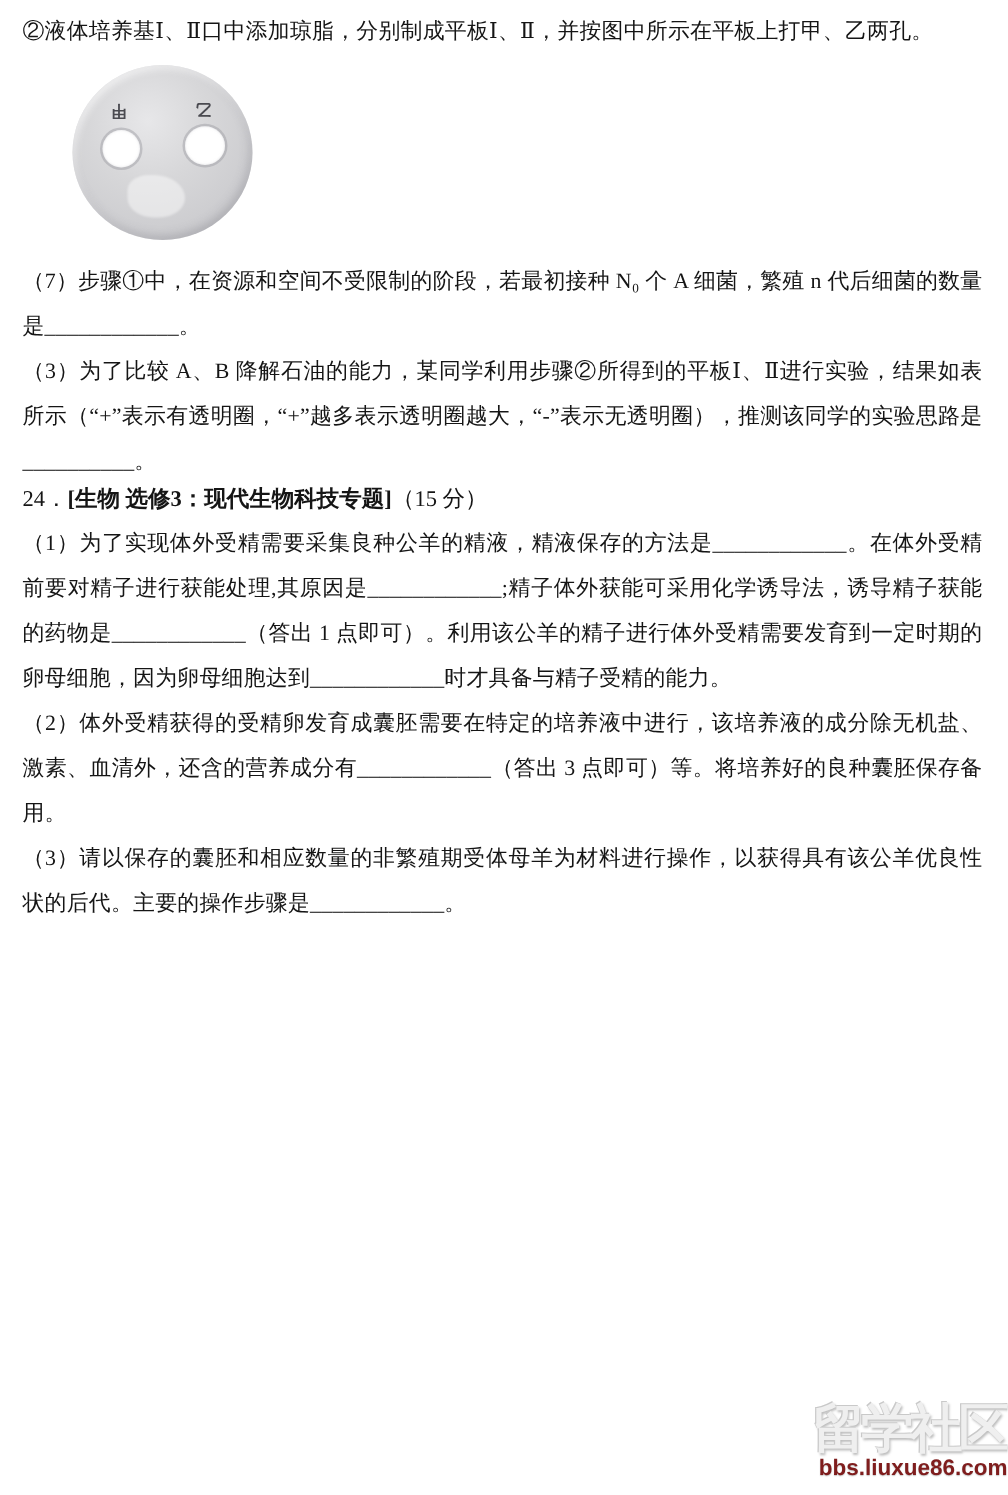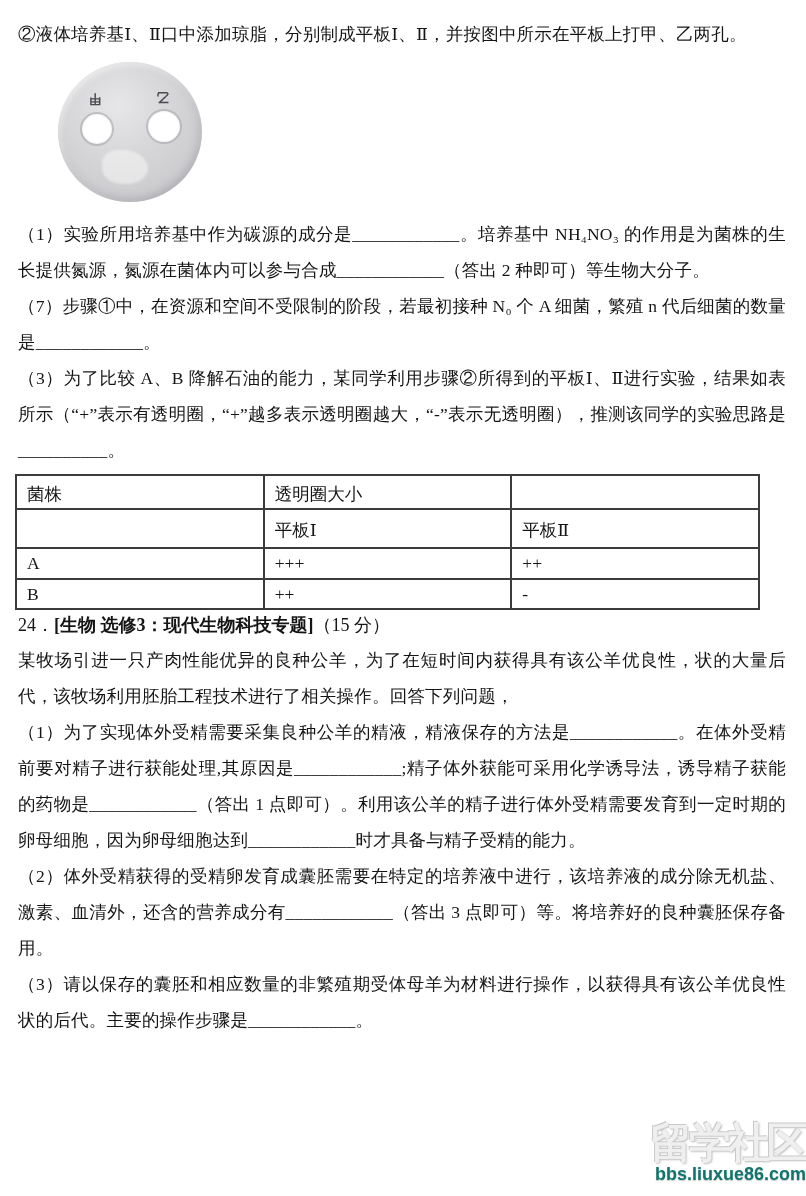--- a/index.html
+++ b/index.html
@@ -3,21 +3,21 @@
 <meta charset="utf-8">
 <style>
   * { box-sizing: border-box; }
   html, body { margin: 0; padding: 0; }
   body {
     width: 806px; height: 1196px; overflow: hidden;
     background: #ffffff; color: #151515; position: relative;
     font-family: "Liberation Serif", "DejaVu Serif", serif;
     font-size: 17.5px;
   }
-  .doc { padding: 16px 20px 0 18px; }
+  .doc { padding: 6px 20px 0 18px; }
   p.para {
     margin: 0; line-height: 36px; text-align: justify;
     letter-spacing: 0.2px;
   }
   .mt4  { margin-top: 4px; }
   .mt14 { margin-top: 14px; }
   .mtn4 { margin-top: -4px; }
   .mtn2 { margin-top: -2px; }
 
   
@@ -70,72 +70,46 @@
   }
   .wm-logo {
     font-family: "Liberation Sans", "DejaVu Sans", sans-serif;
     font-size: 42px; font-weight: bold; letter-spacing: -3px; line-height: 42px;
     color: #efefef;
     text-shadow: -1px -1px 0 #c9c9c9, 1px 1px 2px #bdbdbd;
   }
   .wm-url {
     font-family: "Liberation Sans", "DejaVu Sans", sans-serif;
     font-size: 18px; font-weight: bold; line-height: 20px; letter-spacing: 0;
-    color: #0f766e; text-shadow: 0 1px 1px #c6c6c6;
+    color: #7f1d1d; text-shadow: 0 1px 1px #c6c6c6;
   }
 </style>
 </head>
 <body>
 
 <div class="doc">
 
   <p class="para">②液体培养基Ⅰ、Ⅱ口中添加琼脂，分别制成平板Ⅰ、Ⅱ，并按图中所示在平板上打甲、乙两孔。</p>
 
   <div class="figure-wrap">
     <div class="dish">
       <span class="dish-label label-left">甲</span>
       <span class="dish-label label-right">乙</span>
       <span class="hole hole-left"></span>
       <span class="hole hole-right"></span>
     </div>
   </div>
 
-  <p class="para mt14">（1）实验所用培养基中作为碳源的成分是____________。培养基中 NH₄NO₃ 的作用是为菌株的生长提供氮源，氮源在菌体内可以参与合成____________（答出 2 种即可）等生物大分子。</p>
   <p class="para">（7）步骤①中，在资源和空间不受限制的阶段，若最初接种 N₀ 个 A 细菌，繁殖 n 代后细菌的数量是____________。</p>
   <p class="para">（3）为了比较 A、B 降解石油的能力，某同学利用步骤②所得到的平板Ⅰ、Ⅱ进行实验，结果如表所示（“+”表示有透明圈，“+”越多表示透明圈越大，“-”表示无透明圈），推测该同学的实验思路是__________。</p>
 
-  <table class="results">
-    <tbody>
-        <tr class="r1">
-      <td>菌株</td>
-      <td>透明圈大小</td>
-      <td></td>
-    </tr>
-    <tr class="r2">
-      <td></td>
-      <td>平板Ⅰ</td>
-      <td>平板Ⅱ</td>
-    </tr>
-    <tr class="r3">
-      <td>A</td>
-      <td>+++</td>
-      <td>++</td>
-    </tr>
-    <tr class="r4">
-      <td>B</td>
-      <td>++</td>
-      <td>-</td>
-    </tr>
-  </tbody>
-    </table>
 
 
   <p class="q38-heading"><span>24．</span><span class="bold">[生物 选修3：现代生物科技专题]</span><span>（15 分）</span></p>
 
-  <p class="para">某牧场引进一只产肉性能优异的良种公羊，为了在短时间内获得具有该公羊优良性，状的大量后代，该牧场利用胚胎工程技术进行了相关操作。回答下列问题，</p>
   <p class="para mt4">（1）为了实现体外受精需要采集良种公羊的精液，精液保存的方法是____________。在体外受精前要对精子进行获能处理,其原因是____________;精子体外获能可采用化学诱导法，诱导精子获能的药物是____________（答出 1 点即可）。利用该公羊的精子进行体外受精需要发育到一定时期的卵母细胞，因为卵母细胞达到____________时才具备与精子受精的能力。</p>
   <p class="para mtn4">（2）体外受精获得的受精卵发育成囊胚需要在特定的培养液中进行，该培养液的成分除无机盐、激素、血清外，还含的营养成分有____________（答出 3 点即可）等。将培养好的良种囊胚保存备用。</p>
   <p class="para mtn2">（3）请以保存的囊胚和相应数量的非繁殖期受体母羊为材料进行操作，以获得具有该公羊优良性状的后代。主要的操作步骤是____________。</p>
 
 </div>
 
 <div class="watermark">
   <div class="wm-logo">留学社区</div>
   <div class="wm-url">bbs.liuxue86.com</div>
 </div>

